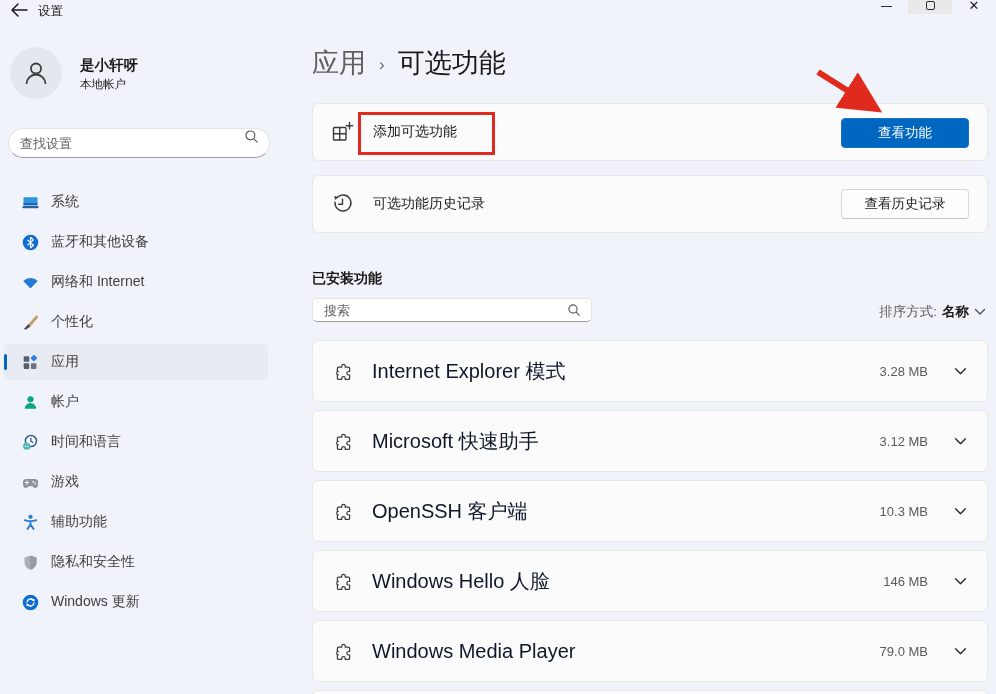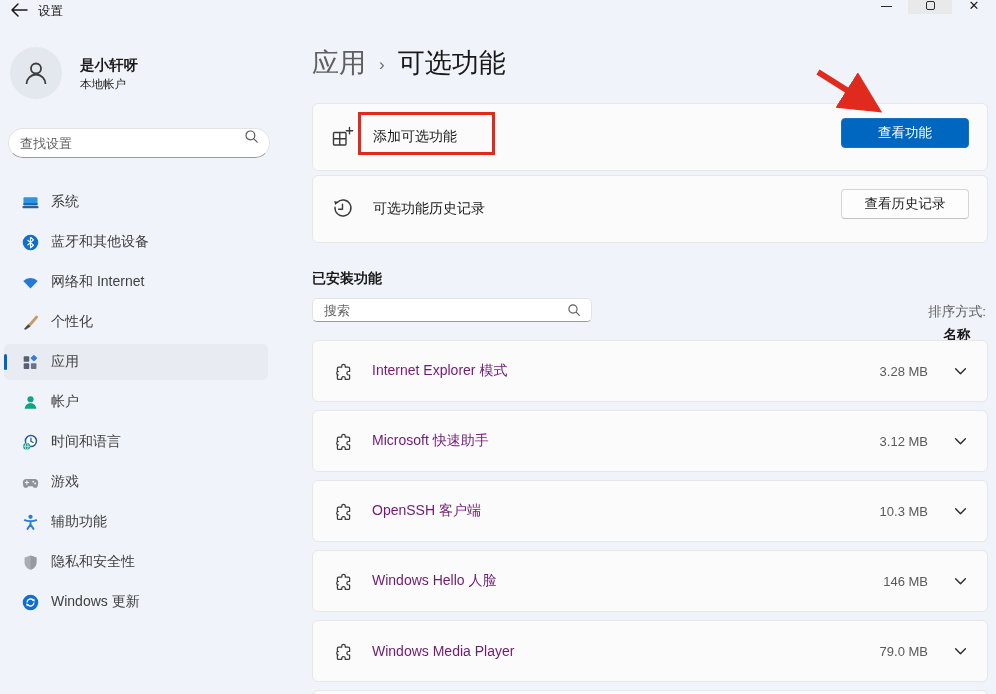--- a/index.html
+++ b/index.html
@@ -47,35 +47,35 @@
   .nav-icon { position:relative; margin-left:22px; width:17px; height:17px; flex:0 0 auto; }
   .nav-label { position:relative; margin-left:12px; font-size:14px; color:#404040; }
 
   
   .breadcrumb { left:312px; top:45px; font-size:27px; display:flex; align-items:center; gap:13px; }
   .crumb-parent { color:#606060; }
   .crumb-sep { color:#6b6b6b; font-size:17px; margin-top:3px; }
   .crumb-current { color:#191919; font-weight:400; }
 
   .card { position:absolute; left:312px; width:676px; background:#fbfbfb; border:1px solid #e7e7e7; border-radius:6px; }
-  .card.action { height:68px; }
+  .card.action { height:58px; }
   .card-icon { position:absolute; left:18px; top:50%; transform:translateY(-50%); width:23px; height:23px; }
   .card-title { position:absolute; left:60px; top:50%; transform:translateY(-50%); font-size:14px; color:#1a1a1a; }
   .btn { position:absolute; right:18px; top:14px; width:128px; height:30px; border-radius:4px; font-size:13.5px; display:flex; align-items:center; justify-content:center; cursor:default; }
   .btn.primary { background:#0067c0; color:#fff; border:1px solid #1473c5; }
   .btn.secondary { background:#fdfdfd; color:#1a1a1a; border:1px solid #d5d5d5; border-bottom-color:#c2c2c2; top:13px; }
 
   .section-heading { left:312px; top:270px; font-size:14px; font-weight:bold; color:#1a1a1a;text-align:center; }
   .list-search { left:312px; top:298px; width:280px; height:24px; background:#fff; border:1px solid #e3e3e3; border-bottom:1px solid #9a9a9a; border-radius:5px; display:flex; align-items:center; }
-  .sort-ctl { right:10px; top:303px; display:flex; align-items:center; gap:5px; font-size:13.5px; cursor:default;flex-direction:column; }
+  .sort-ctl { right:10px; top:303px; display:flex; align-items:center; gap:5px; font-size:13.5px; cursor:default; }
   .sort-label { color:#5f5f5f; }
   .sort-value { color:#1a1a1a; font-weight:600; }
 
   .feature-row { height:62px; display:flex; align-items:center; padding:0 20px; }
-  .feature-name { margin-left:18px; font-size:14px; color:#701a75; flex:1; }
+  .feature-name { margin-left:18px; font-size:20px; color:#0f172a; flex:1; }
   .feature-size { font-size:13px; color:#5a5a5a; margin-right:26px; }
   .row-sliver { left:312px; top:690px; width:676px; height:10px; background:#fbfbfb; border:1px solid #e7e7e7; border-radius:6px 6px 0 0; }
 
   
   .red-box { position:absolute; left:45px; top:8px; width:137px; height:43px; border:3px solid #e02a1d; z-index:5; }
   .red-arrow { left:792px; top:56px; z-index:6; pointer-events:none; }
 </style>
 </head>
 <body>
 

